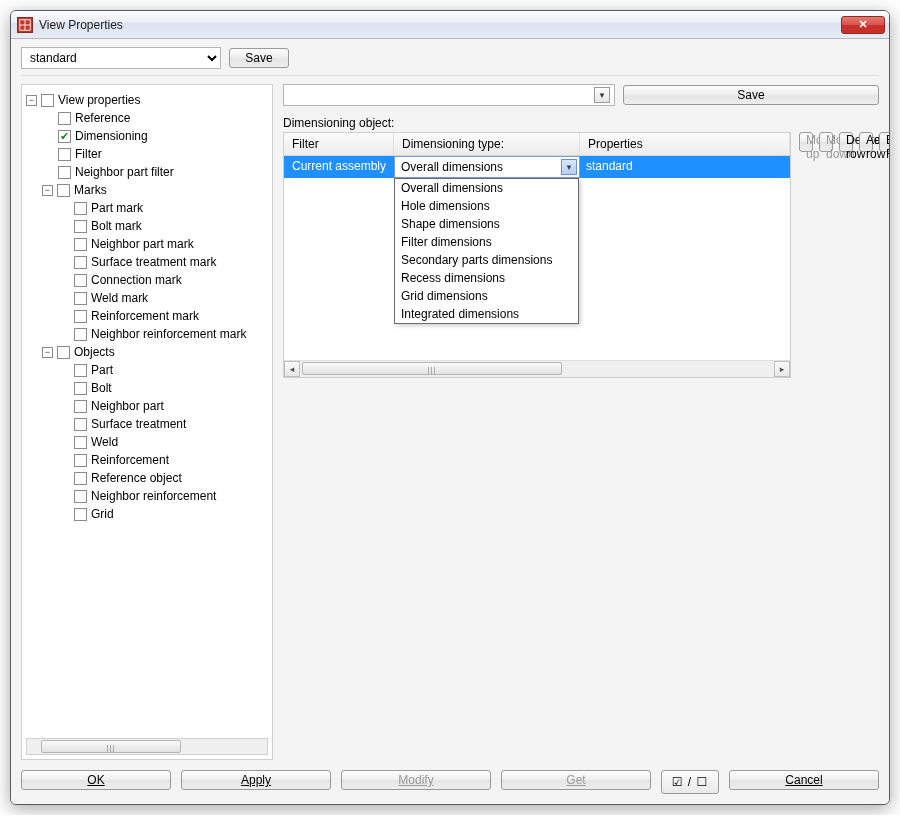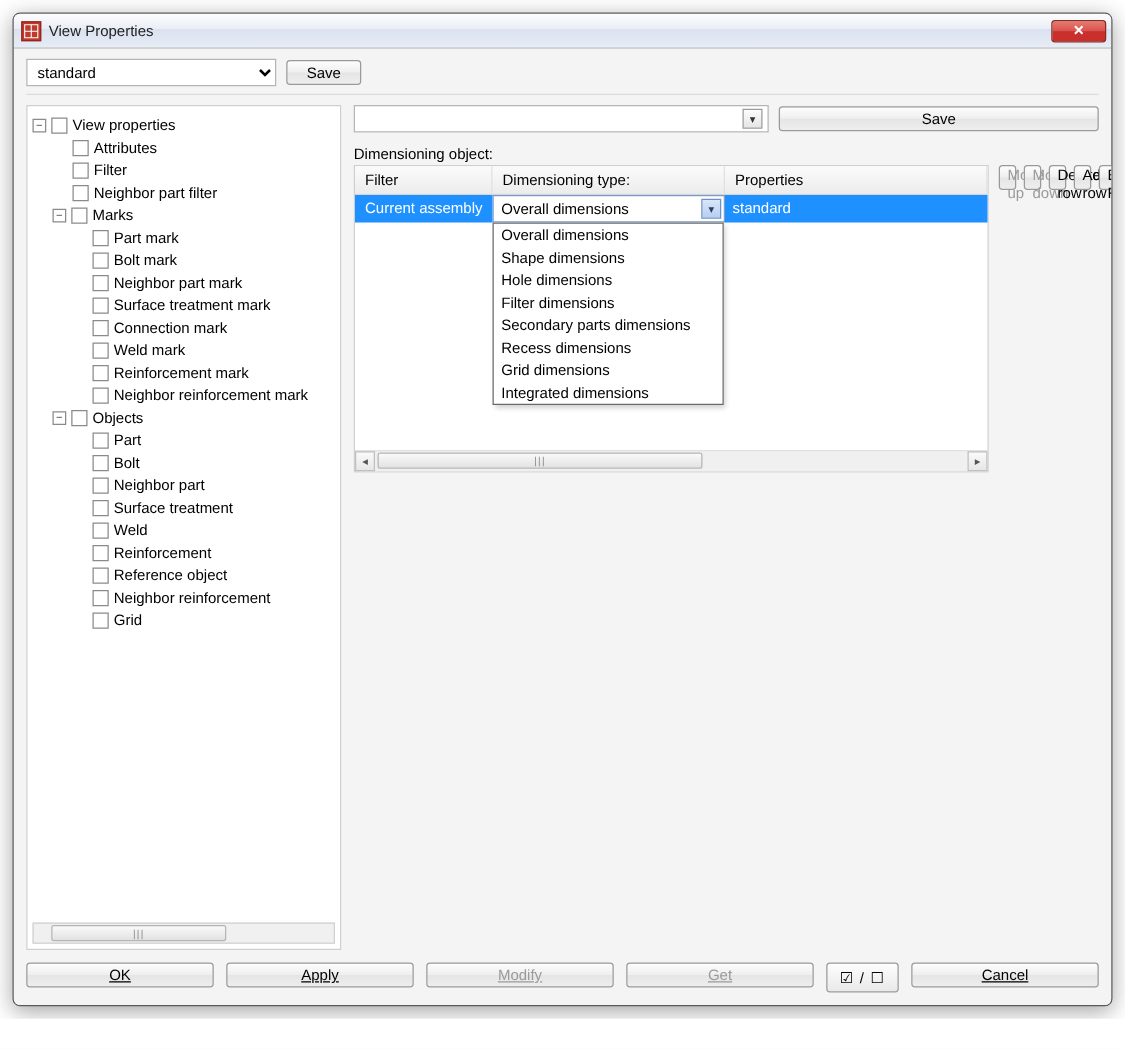--- a/index.html
+++ b/index.html
@@ -264,21 +264,25 @@
 
       <div class="tree-panel">
         <div class="tree">
           <div class="node" style="padding-left:0px">
             <span class="twisty">−</span>
             <span class="chk"></span>
             <span class="label">View properties</span>
           </div>
           <div class="node" style="padding-left:32px">
             <span class="chk"></span>
-            <span class="label">Attributes</span>
+            <span class="label">Reference</span>
+          </div>
+          <div class="node" style="padding-left:32px">
+            <span class="chk checked"></span>
+            <span class="label">Dimensioning</span>
           </div>
           <div class="node" style="padding-left:32px">
             <span class="chk"></span>
             <span class="label">Filter</span>
           </div>
           <div class="node" style="padding-left:32px">
             <span class="chk"></span>
             <span class="label">Neighbor part filter</span>
           </div>
           <div class="node" style="padding-left:16px">
@@ -387,22 +391,22 @@
             <div class="grid-body-rows">
               <div class="grow selected">
                 <div class="cell col-filter">Current assembly</div>
                 <div class="cell col-type">
                   <div class="type-combo">
                     <span>Overall dimensions</span>
                     <span class="dd">▾</span>
                   </div>
                   <div class="dropdown-list">
                     <div class="opt">Overall dimensions</div>
+                    <div class="opt">Hole dimensions</div>
                     <div class="opt">Shape dimensions</div>
-                    <div class="opt">Hole dimensions</div>
                     <div class="opt">Filter dimensions</div>
                     <div class="opt">Secondary parts dimensions</div>
                     <div class="opt">Recess dimensions</div>
                     <div class="opt">Grid dimensions</div>
                     <div class="opt">Integrated dimensions</div>
                   </div>
                 </div>
                 <div class="cell col-prop">standard</div>
               </div>
             </div>

